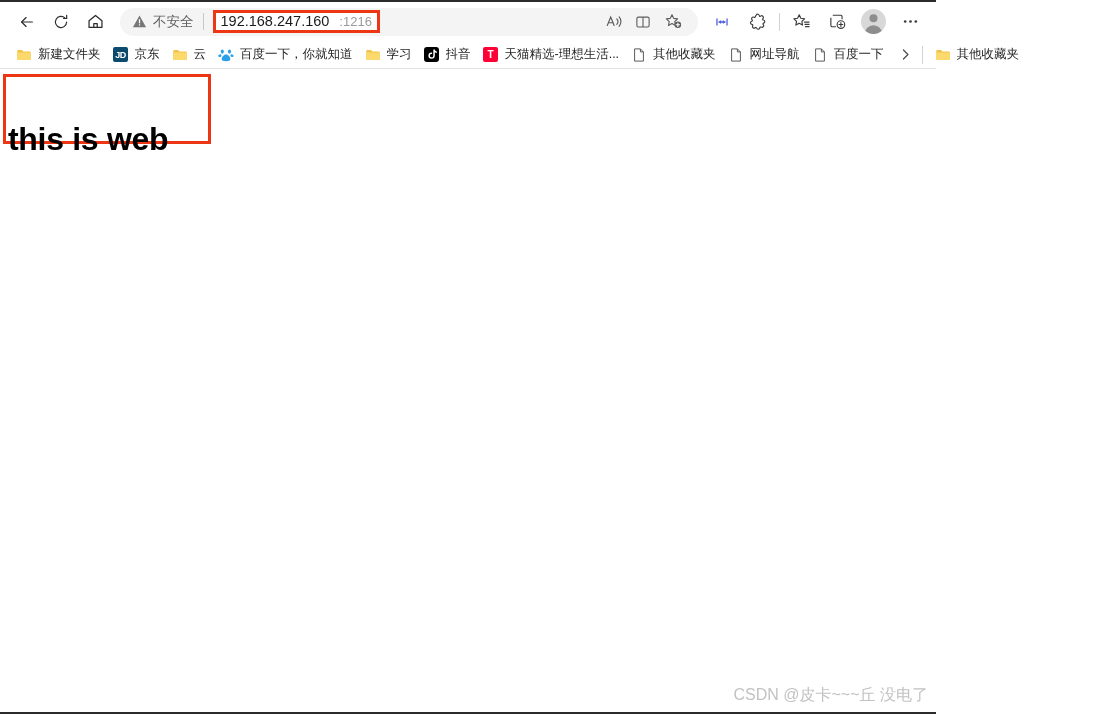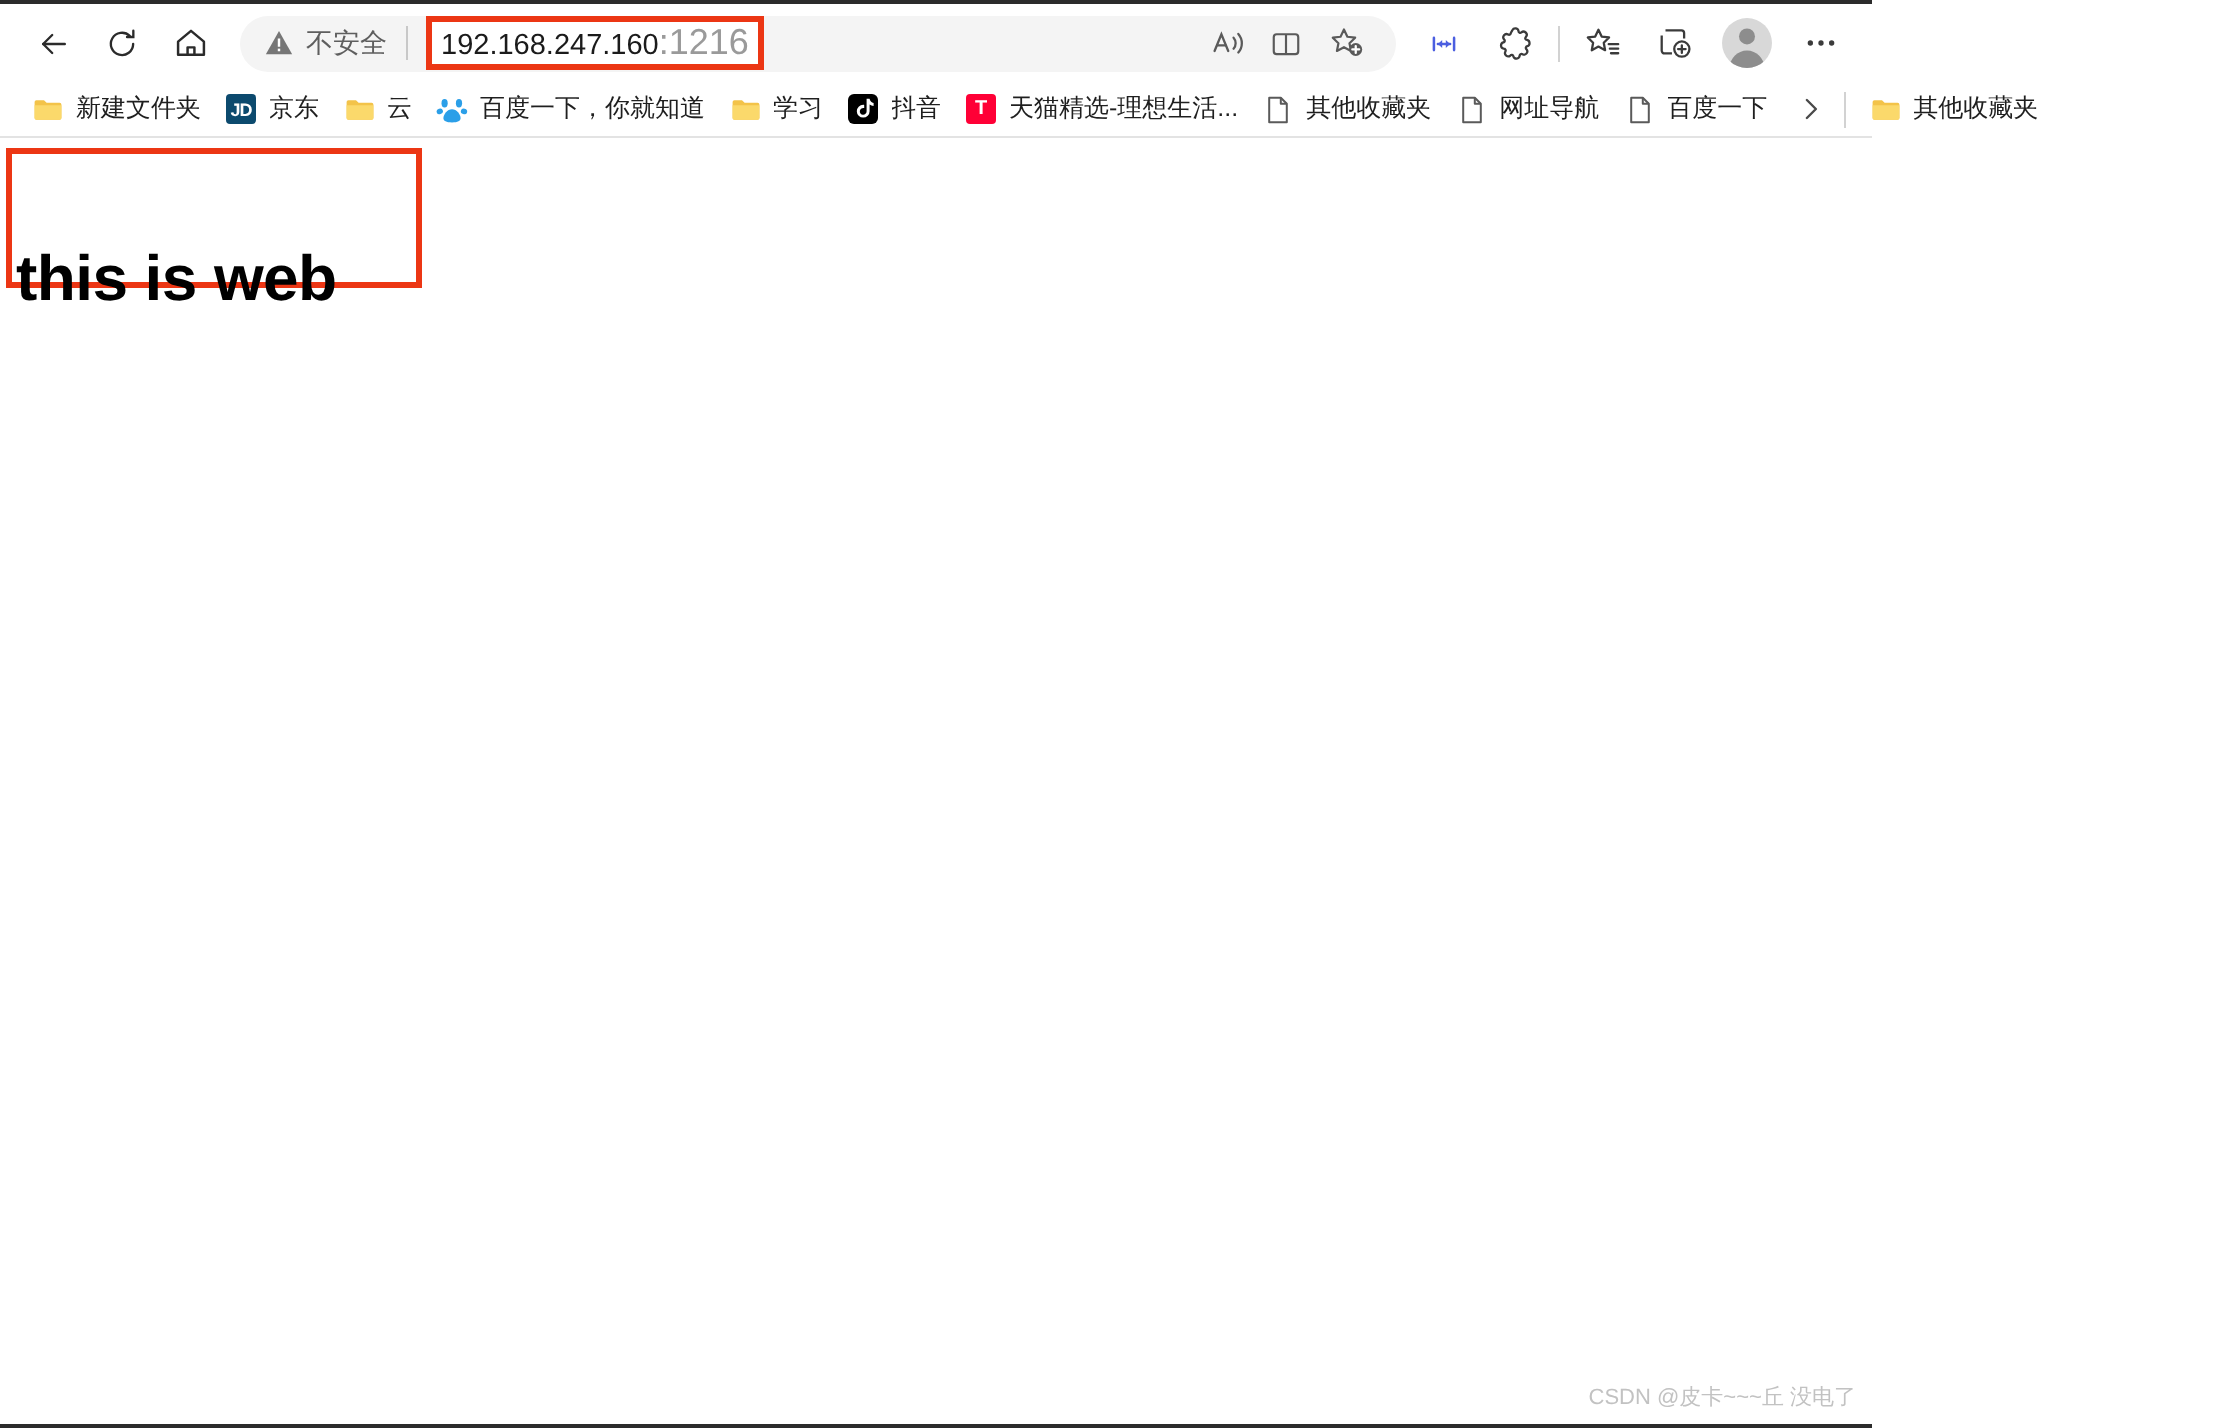--- a/index.html
+++ b/index.html
@@ -82,28 +82,29 @@
   #url-box {
     position: relative;
     margin-left: 9px;
     display: flex;
     align-items: baseline;
     border: 3px solid #ec3614;
     padding: 1px 5px 2px 5px;
     background: #ffffff;
     flex: 0 0 auto;
     line-height: 1;
+    gap: 10px;
   }
   #url-host {
     font-size: 14.5px;
     color: #1b1b1b;
     white-space: nowrap;
   }
   #url-port {
-    font-size: 18px;
+    font-size: 13px;
     color: #9a9a9a;
     white-space: nowrap;
   }
 
   #toolbar-right {
     display: flex;
     align-items: center;
     flex: 0 0 auto;
     gap: 0px;
   }
@@ -245,21 +246,21 @@
     letter-spacing: -0.3px;
     white-space: nowrap;
     font-family: "Liberation Sans", "DejaVu Sans", sans-serif;
     margin-top: 40px;
   }
 
   #watermark {
     position: absolute;
     right: 8px;
     bottom: 6px;
-    font-size: 11px;
+    font-size: 16px;
     color: #c2c2c2;
     white-space: nowrap;
     font-family: "Liberation Sans", "DejaVu Sans", sans-serif;
   }
 </style>
 </head>
 <body>
 
 <div id="browser-window">
 

